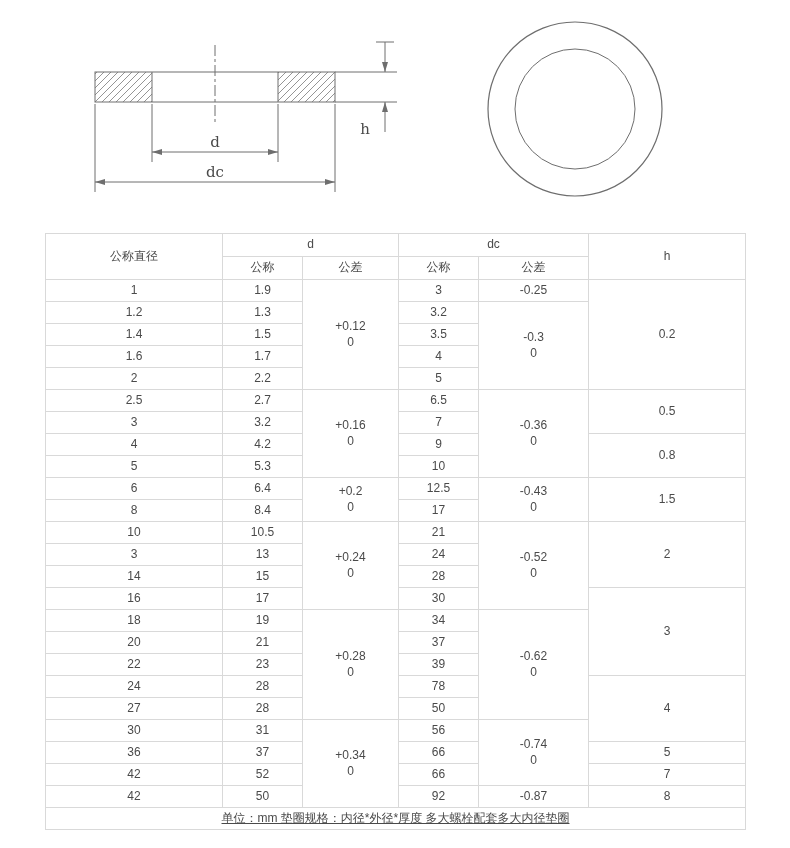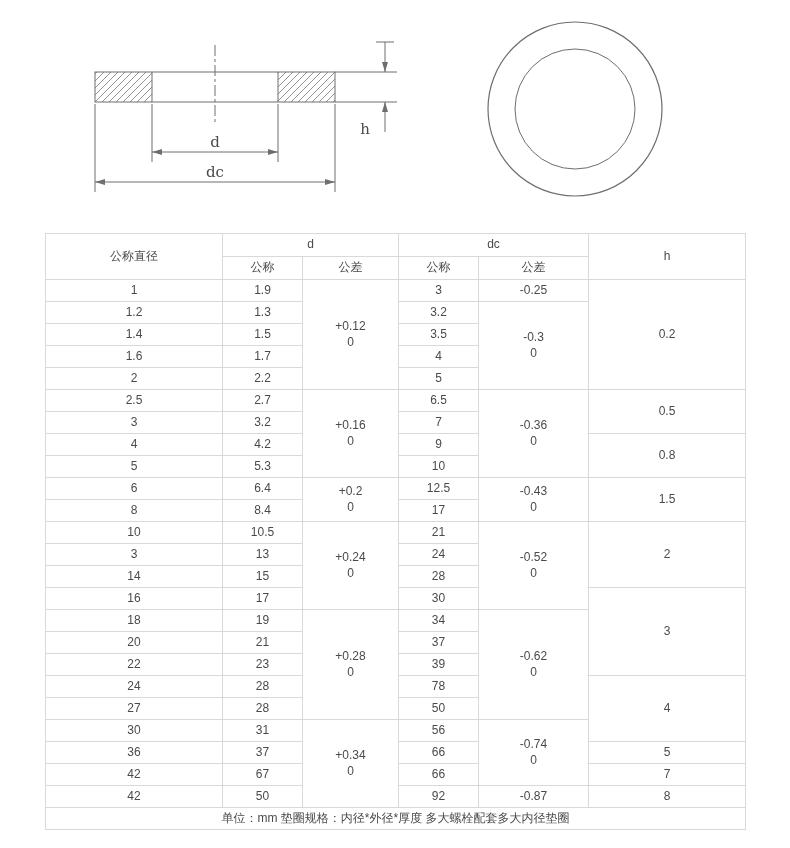--- a/index.html
+++ b/index.html
@@ -37,21 +37,21 @@
     line-height: 1.3;
     white-space: pre-line;
   }
   table.spec thead th { height: 20px; }
   col.c0 { width: 177px; }
   col.c1 { width: 80px; }
   col.c2 { width: 96px; }
   col.c3 { width: 80px; }
   col.c4 { width: 110px; }
   col.c5 { width: 157px; }
-  td.footer-cell { height: 22px; }
+  td.footer-cell { height: 22px; text-decoration: underline; }
 </style>
 </head>
 <body>
 
 <svg class="drawing" width="700" height="212" viewBox="0 0 700 212">
   <defs>
     <pattern id="hatch" patternUnits="userSpaceOnUse" width="7" height="7">
       <path d="M0,7 L7,0" stroke="#7a7a7a" stroke-width="0.8"></path>
     </pattern>
   </defs>
@@ -262,21 +262,21 @@
 0</td>
       </tr>
       <tr>
         <td>36</td>
         <td>37</td>
         <td>66</td>
         <td>5</td>
       </tr>
       <tr>
         <td>42</td>
-        <td>67</td>
+        <td>52</td>
         <td>66</td>
         <td>7</td>
       </tr>
       <tr>
         <td>42</td>
         <td>50</td>
         <td>92</td>
         <td>-0.87</td>
         <td>8</td>
       </tr>

